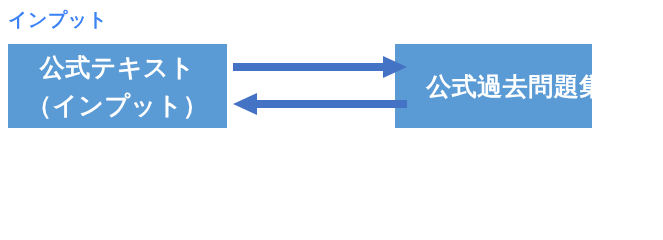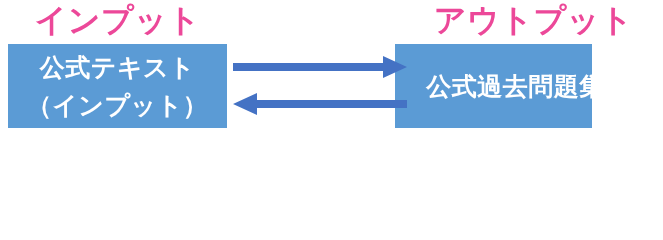--- a/index.html
+++ b/index.html
@@ -19,24 +19,23 @@
     height: 138px;
     background: #ffffff;
   }
 
   
   .heading {
     position: absolute;
     top: 2px;
     height: 36px;
     line-height: 36px;
-    text-align: center;
-    font-size: 32px;
+    font-size: 19px;
     font-weight: bold;
-    color: #ec4899;
+    color: #3b82f6;
     letter-spacing: 0.5px;
     white-space: nowrap;
   }
   #heading-input  { left: 8px;   width: 219px; }
   #heading-output { left: 411px; width: 245px; }
 
   
   .box {
     position: absolute;
     top: 44px;
@@ -71,21 +70,20 @@
   #arrow-back    { top: 91px; }
   .arrow svg { display: block; width: 174px; height: 26px; }
 </style>
 </head>
 <body>
 
 <div id="diagram">
 
   <div class="heading" id="heading-input">インプット</div>
 
-  <div class="heading" id="heading-output">アウトプット</div>
 
   <div class="box" id="box-input">
     <div class="box-line">公式テキスト</div>
     <div class="box-line">（インプット）</div>
   </div>
 
   <div class="box" id="box-output">
     <div class="box-line">公式過去問題集</div>
   </div>
 

